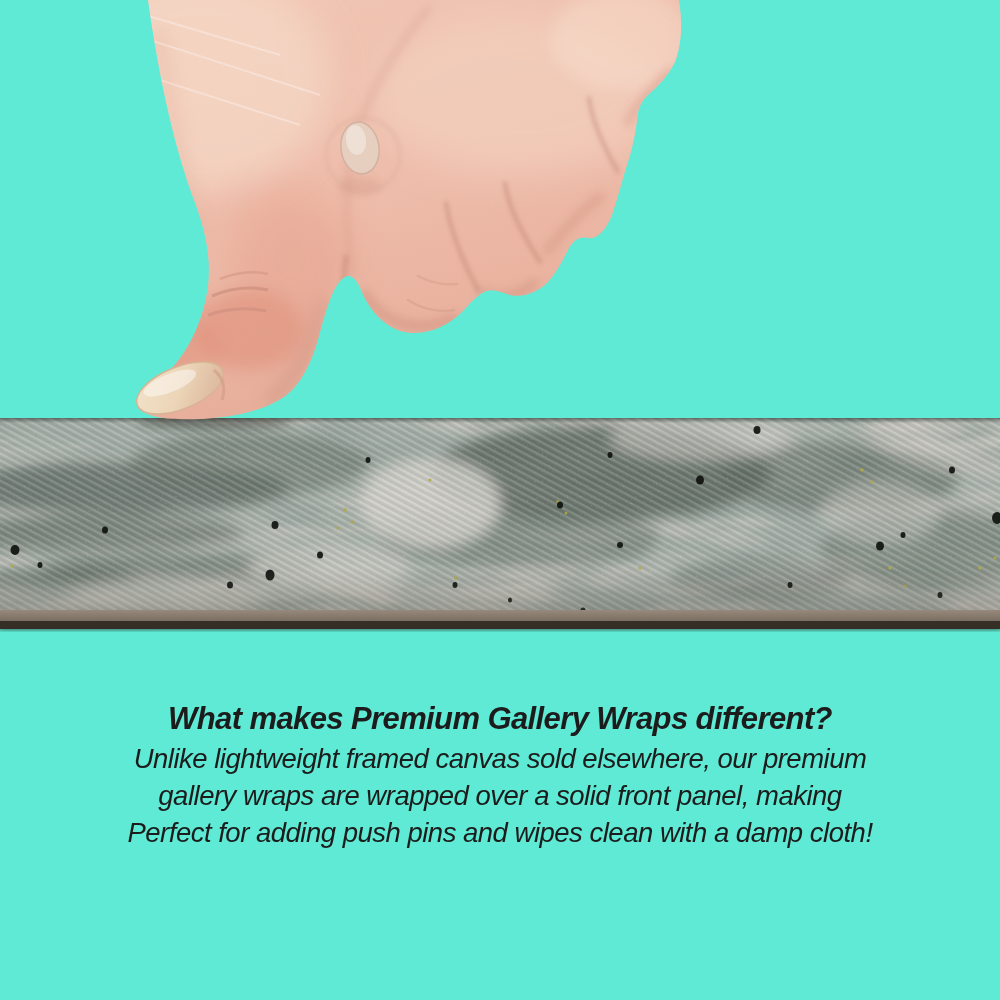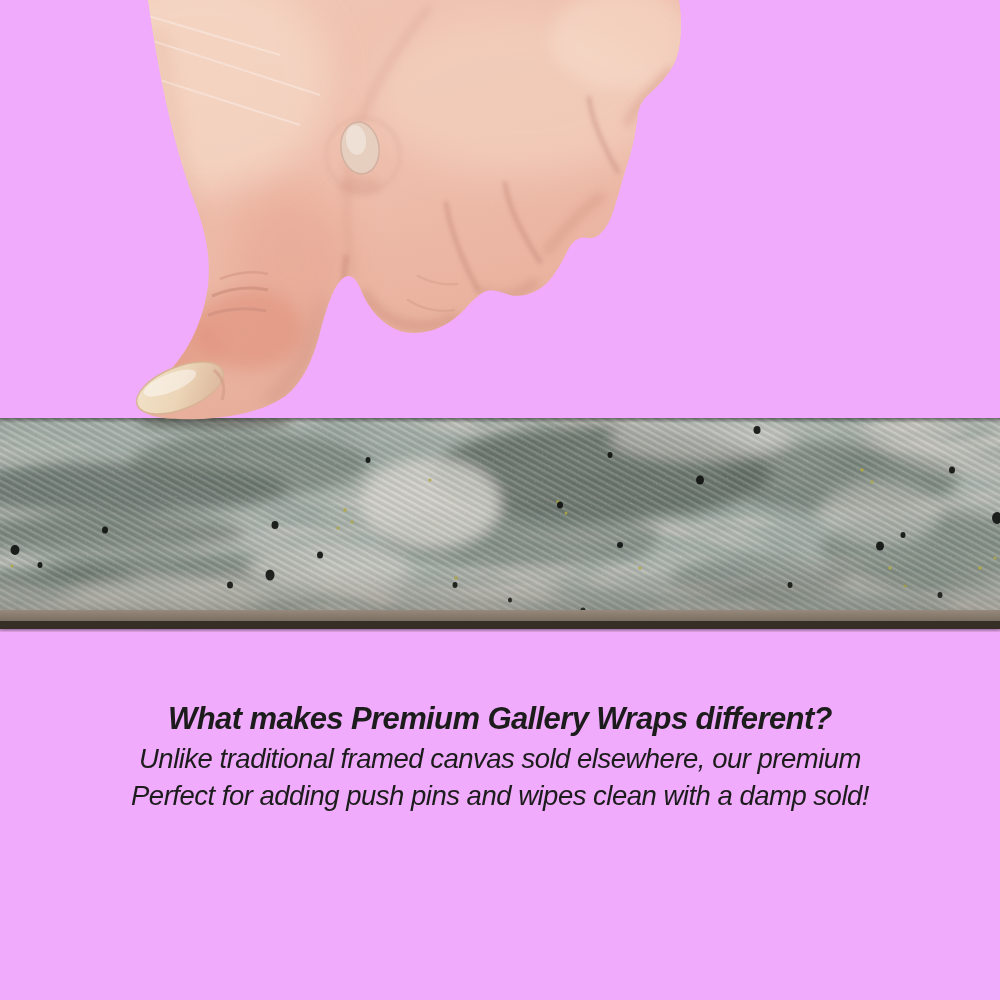--- a/index.html
+++ b/index.html
@@ -1,18 +1,18 @@
 <!DOCTYPE html>
 <html><head>
 <meta charset="utf-8">
 <style>
   html,body{margin:0;padding:0;background:#ffffff;}
   .stage{
     position:relative;width:1000px;height:1000px;margin:0 auto;
-    background:#f0abfc;overflow:hidden;
+    background:#5eead4;overflow:hidden;
     font-family:"Liberation Sans", sans-serif;
   }
   #canvas-strip{position:absolute;left:0;top:418px;width:1000px;height:214px;z-index:1;}
   #hand{position:absolute;left:0;top:0;width:1000px;height:432px;z-index:2;}
   .caption{
     position:absolute;left:0;top:697px;width:100%;z-index:3;
     text-align:center;color:#1c1c1c;font-style:italic;
   }
   .caption .heading{
     font-size:31px;font-weight:bold;letter-spacing:-0.6px;line-height:43px;
@@ -267,17 +267,18 @@
 
     <g>
       <ellipse cx="180" cy="388" rx="46" ry="21" fill="url(#nailGrad)" stroke="#d8b494" stroke-width="1.5" transform="rotate(-22 180 388)"></ellipse>
       <ellipse cx="170" cy="383" rx="28" ry="9" fill="rgba(255,255,255,0.45)" transform="rotate(-22 170 383)"></ellipse>
       <path d="M 214,370 q 14,12 8,30" fill="none" stroke="#cf9b86" stroke-width="3" opacity="0.6"></path>
     </g>
   </svg>
 
   <div class="caption">
     <div class="heading">What makes Premium Gallery Wraps different?</div>
-    <div class="line">Unlike traditional framed canvas sold elsewhere, our premium</div>
-    <div class="line">Perfect for adding push pins and wipes clean with a damp sold!</div>
+    <div class="line">Unlike lightweight framed canvas sold elsewhere, our premium</div>
+    <div class="line">gallery wraps are wrapped over a solid front panel, making</div>
+    <div class="line">Perfect for adding push pins and wipes clean with a damp cloth!</div>
   </div>
 
 </div>
 
 </body></html>

